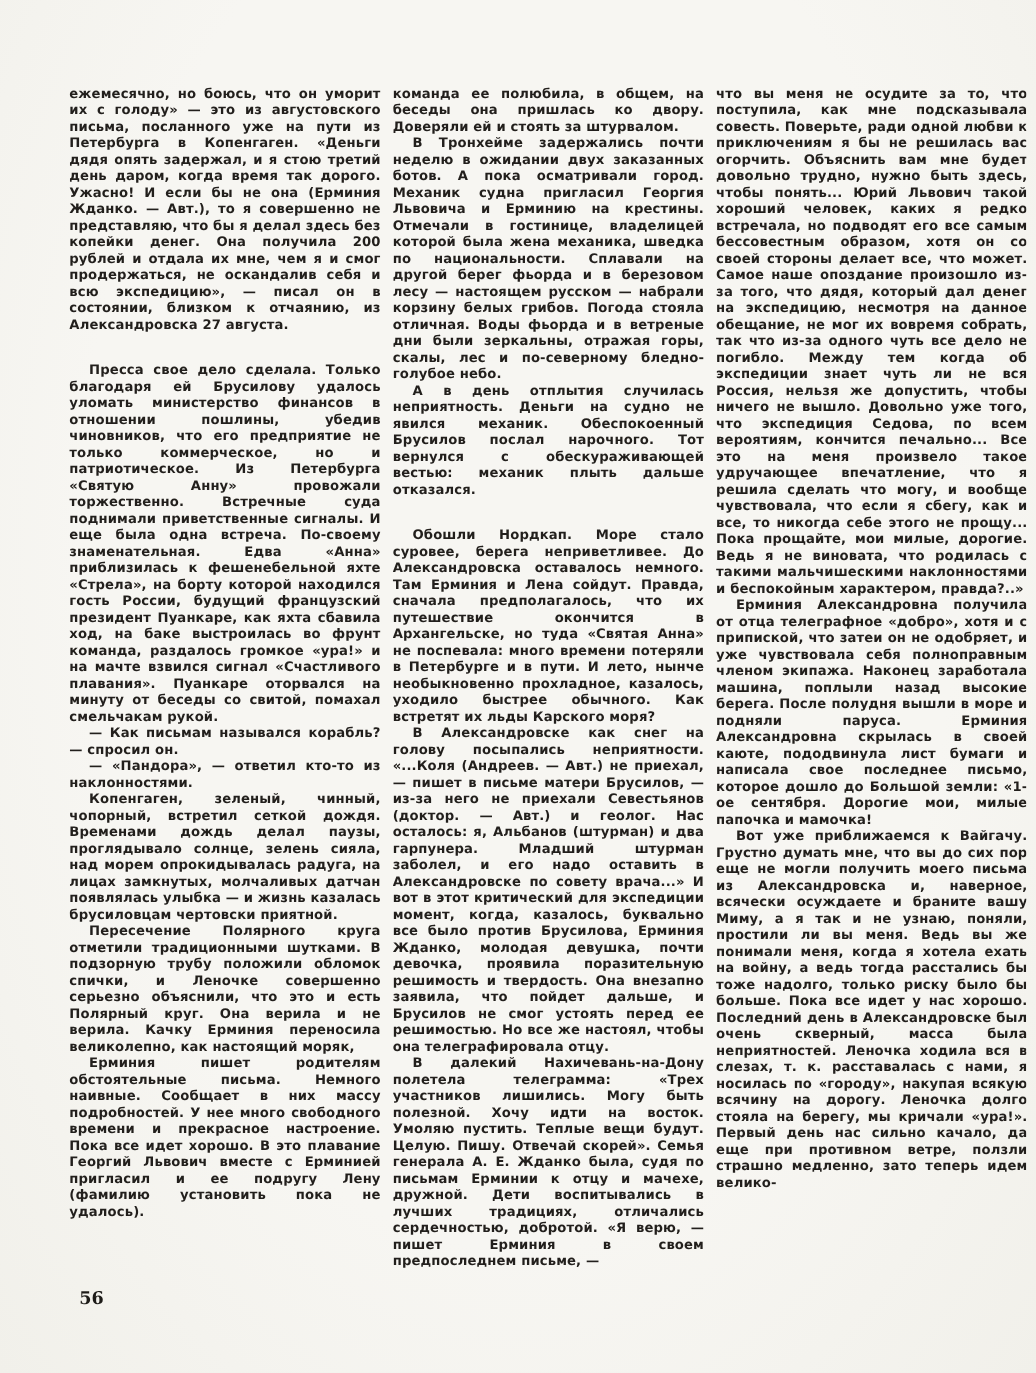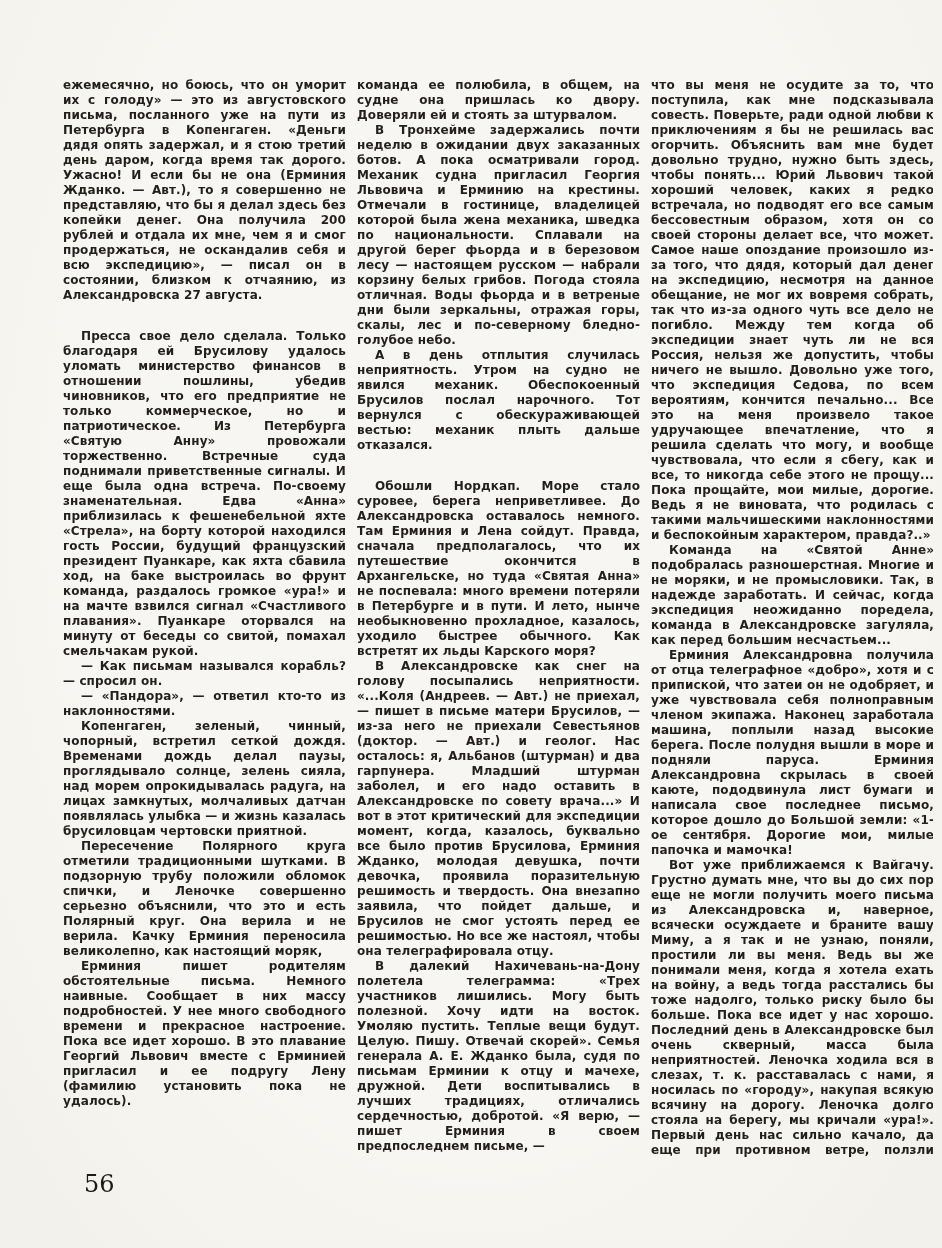--- a/index.html
+++ b/index.html
@@ -33,56 +33,55 @@
     line-height: 15px;
     font-weight: 700;
     letter-spacing: 0.1px;
     overflow: hidden;
   }
   .col p { margin: 0; }
   .col p.ind { text-indent: 18px; }
   .col p.sect { margin-top: 26px; }
   .page-number {
     position: absolute;
-    left: 84px;
+    left: 72px;
     top: 1170px;
     font-family: "DejaVu Serif", serif;
-    font-weight: 400;
-    font-size: 24px;
+    font-weight: 700;
+    font-size: 16px;
     color: #1d1b18;
   }
 </style>
 </head>
 <body>
 
 <div class="page">
   <div class="columns">
 
     <div class="col">
       <p>ежемесячно, но боюсь, что он уморит их с голоду» — это из августовского письма, посланного уже на пути из Петербурга в Копенгаген. «Деньги дядя опять задержал, и я стою третий день даром, когда время так дорого. Ужасно! И если бы не она (Ерминия Жданко. — Авт.), то я совершенно не представляю, что бы я делал здесь без копейки денег. Она получила 200 рублей и отдала их мне, чем я и смог продержаться, не оскандалив себя и всю экспедицию», — писал он в состоянии, близком к отчаянию, из Александровска 27 августа.</p>
       <p class="ind sect">Пресса свое дело сделала. Только благодаря ей Брусилову удалось уломать министерство финансов в отношении пошлины, убедив чиновников, что его предприятие не только коммерческое, но и патриотическое. Из Петербурга «Святую Анну» провожали торжественно. Встречные суда поднимали приветственные сигналы. И еще была одна встреча. По-своему знаменательная. Едва «Анна» приблизилась к фешенебельной яхте «Стрела», на борту которой находился гость России, будущий французский президент Пуанкаре, как яхта сбавила ход, на баке выстроилась во фрунт команда, раздалось громкое «ура!» и на мачте взвился сигнал «Счастливого плавания». Пуанкаре оторвался на минуту от беседы со свитой, помахал смельчакам рукой.</p>
       <p class="ind">— Как письмам назывался корабль? — спросил он.</p>
       <p class="ind">— «Пандора», — ответил кто-то из наклонностями.</p>
       <p class="ind">Копенгаген, зеленый, чинный, чопорный, встретил сеткой дождя. Временами дождь делал паузы, проглядывало солнце, зелень сияла, над морем опрокидывалась радуга, на лицах замкнутых, молчаливых датчан появлялась улыбка — и жизнь казалась брусиловцам чертовски приятной.</p>
       <p class="ind">Пересечение Полярного круга отметили традиционными шутками. В подзорную трубу положили обломок спички, и Леночке совершенно серьезно объяснили, что это и есть Полярный круг. Она верила и не верила. Качку Ерминия переносила великолепно, как настоящий моряк,</p>
       <p class="ind">Ерминия пишет родителям обстоятельные письма. Немного наивные. Сообщает в них массу подробностей. У нее много свободного времени и прекрасное настроение. Пока все идет хорошо. В это плавание Георгий Львович вместе с Ерминией пригласил и ее подругу Лену (фамилию установить пока не удалось).</p>
     </div>
 
     <div class="col">
-      <p>команда ее полюбила, в общем, на судне она пришлась ко двору. Доверяли ей и стоять за штурвалом.</p>
+      <p>команда ее полюбила, в общем, на беседы она пришлась ко двору. Доверяли ей и стоять за штурвалом.</p>
       <p class="ind">В Тронхейме задержались почти неделю в ожидании двух заказанных ботов. А пока осматривали город. Механик судна пригласил Георгия Львовича и Ерминию на крестины. Отмечали в гостинице, владелицей которой была жена механика, шведка по национальности. Сплавали на другой берег фьорда и в березовом лесу — настоящем русском — набрали корзину белых грибов. Погода стояла отличная. Воды фьорда и в ветреные дни были зеркальны, отражая горы, скалы, лес и по-северному бледно-голубое небо.</p>
-      <p class="ind">А в день отплытия случилась неприятность. Утром на судно не явился механик. Обеспокоенный Брусилов послал нарочного. Тот вернулся с обескураживающей вестью: механик плыть дальше отказался.</p>
+      <p class="ind">А в день отплытия случилась неприятность. Деньги на судно не явился механик. Обеспокоенный Брусилов послал нарочного. Тот вернулся с обескураживающей вестью: механик плыть дальше отказался.</p>
       <p class="ind sect">Обошли Нордкап. Море стало суровее, берега неприветливее. До Александровска оставалось немного. Там Ерминия и Лена сойдут. Правда, сначала предполагалось, что их путешествие окончится в Архангельске, но туда «Святая Анна» не поспевала: много времени потеряли в Петербурге и в пути. И лето, нынче необыкновенно прохладное, казалось, уходило быстрее обычного. Как встретят их льды Карского моря?</p>
       <p class="ind">В Александровске как снег на голову посыпались неприятности. «...Коля (Андреев. — Авт.) не приехал, — пишет в письме матери Брусилов, — из-за него не приехали Севестьянов (доктор. — Авт.) и геолог. Нас осталось: я, Альбанов (штурман) и два гарпунера. Младший штурман заболел, и его надо оставить в Александровске по совету врача...» И вот в этот критический для экспедиции момент, когда, казалось, буквально все было против Брусилова, Ерминия Жданко, молодая девушка, почти девочка, проявила поразительную решимость и твердость. Она внезапно заявила, что пойдет дальше, и Брусилов не смог устоять перед ее решимостью. Но все же настоял, чтобы она телеграфировала отцу.</p>
       <p class="ind">В далекий Нахичевань-на-Дону полетела телеграмма: «Трех участников лишились. Могу быть полезной. Хочу идти на восток. Умоляю пустить. Теплые вещи будут. Целую. Пишу. Отвечай скорей». Семья генерала А. Е. Жданко была, судя по письмам Ерминии к отцу и мачехе, дружной. Дети воспитывались в лучших традициях, отличались сердечностью, добротой. «Я верю, — пишет Ерминия в своем предпоследнем письме, —</p>
     </div>
 
     <div class="col">
       <p>что вы меня не осудите за то, что поступила, как мне подсказывала совесть. Поверьте, ради одной любви к приключениям я бы не решилась вас огорчить. Объяснить вам мне будет довольно трудно, нужно быть здесь, чтобы понять... Юрий Львович такой хороший человек, каких я редко встречала, но подводят его все самым бессовестным образом, хотя он со своей стороны делает все, что может. Самое наше опоздание произошло из-за того, что дядя, который дал денег на экспедицию, несмотря на данное обещание, не мог их вовремя собрать, так что из-за одного чуть все дело не погибло. Между тем когда об экспедиции знает чуть ли не вся Россия, нельзя же допустить, чтобы ничего не вышло. Довольно уже того, что экспедиция Седова, по всем вероятиям, кончится печально... Все это на меня произвело такое удручающее впечатление, что я решила сделать что могу, и вообще чувствовала, что если я сбегу, как и все, то никогда себе этого не прощу... Пока прощайте, мои милые, дорогие. Ведь я не виновата, что родилась с такими мальчишескими наклонностями и беспокойным характером, правда?..»</p>
-      <p class="ind">Команда на «Святой Анне» подобралась разношерстная. Многие и не моряки, и не промысловики. Так, в надежде заработать. И сейчас, когда экспедиция неожиданно поредела, команда в Александровске загуляла, как перед большим несчастьем...</p>
       <p class="ind">Ерминия Александровна получила от отца телеграфное «добро», хотя и с припиской, что затеи он не одобряет, и уже чувствовала себя полноправным членом экипажа. Наконец заработала машина, поплыли назад высокие берега. После полудня вышли в море и подняли паруса. Ерминия Александровна скрылась в своей каюте, пододвинула лист бумаги и написала свое последнее письмо, которое дошло до Большой земли: «1-ое сентября. Дорогие мои, милые папочка и мамочка!</p>
       <p class="ind">Вот уже приближаемся к Вайгачу. Грустно думать мне, что вы до сих пор еще не могли получить моего письма из Александровска и, наверное, всячески осуждаете и браните вашу Миму, а я так и не узнаю, поняли, простили ли вы меня. Ведь вы же понимали меня, когда я хотела ехать на войну, а ведь тогда расстались бы тоже надолго, только риску было бы больше. Пока все идет у нас хорошо. Последний день в Александровске был очень скверный, масса была неприятностей. Леночка ходила вся в слезах, т. к. расставалась с нами, я носилась по «городу», накупая всякую всячину на дорогу. Леночка долго стояла на берегу, мы кричали «ура!». Первый день нас сильно качало, да еще при противном ветре, ползли страшно медленно, зато теперь идем велико-</p>
     </div>
 
   </div>
 
   <div class="page-number">56</div>
 </div>
 
 </body></html>

